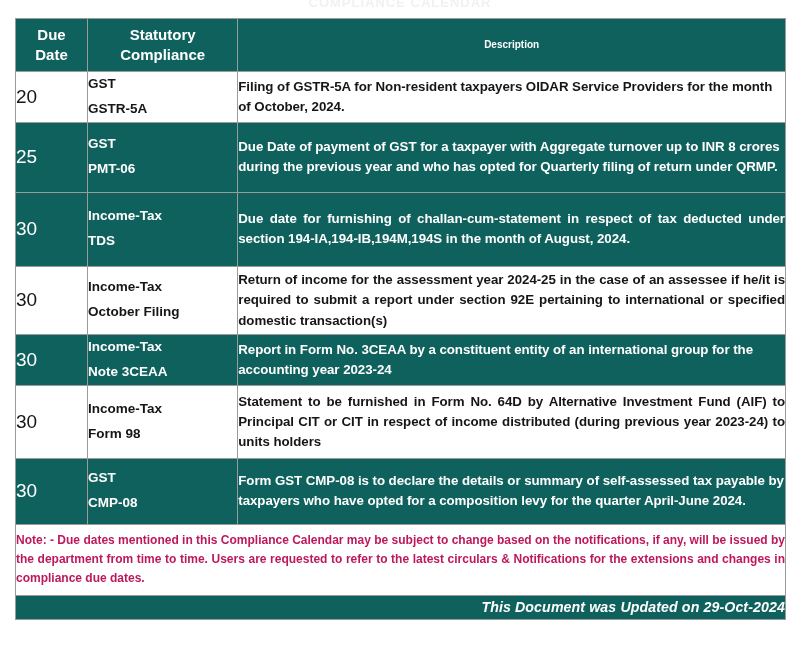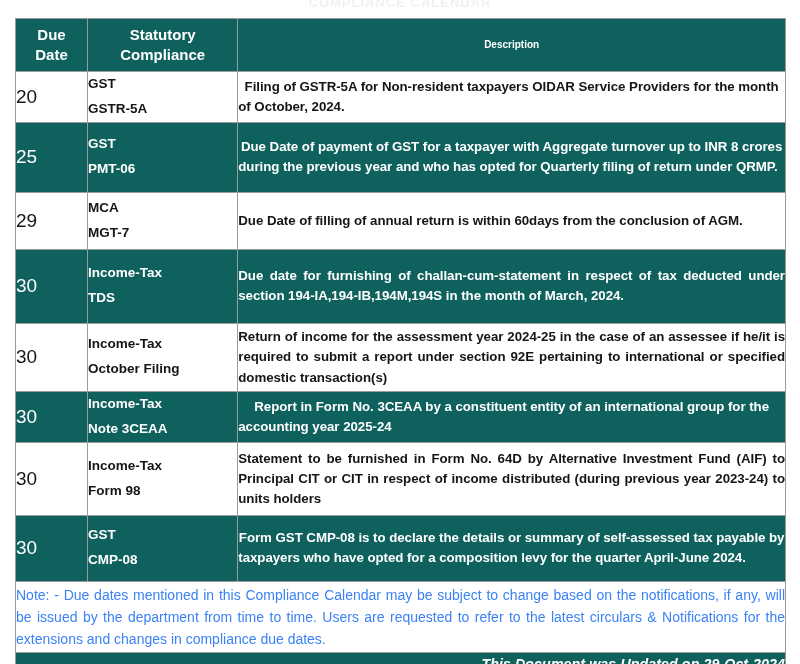--- a/index.html
+++ b/index.html
@@ -105,38 +105,38 @@
 
   td.desc-cell {
     text-align: justify;
     text-align-last: left;
     font-size: 13.3px;
     font-weight: bold;
     line-height: 1.52;
     padding: 7px 9px 7px 9px;
     letter-spacing: -0.05px;
   }
-  td.desc-cell.nojust { text-align: center; }
+  td.desc-cell.nojust { text-align: left; }
 
   
   tr.r1 td { height: 49px; }
   tr.r2 td { height: 69px; }
   tr.r3 td { height: 56px; }
   tr.r4 td { height: 73px; }
   tr.r5 td { height: 67px; }
   tr.r6 td { height: 49px; }
   tr.r7 td { height: 72px; }
   tr.r8 td { height: 65px; }
 
   
   td.note-cell {
     background: #ffffff;
-    color: #3b82f6;
-    font-size: 14px;
-    font-weight: normal;
+    color: #be185d;
+    font-size: 12px;
+    font-weight: bold;
     line-height: 1.58;
     text-align: justify;
     text-align-last: left;
     padding: 8px 10px 8px 9px;
     height: 70px;
   }
 
   
   td.footer-cell {
     background: #0f615d;
@@ -192,54 +192,46 @@
 
         <tr class="teal r2">
           <td class="date-cell">25</td>
           <td class="stat-cell">
             <span>GST</span>
             <span class="l2">PMT-06</span>
           </td>
           <td class="desc-cell nojust">Due Date of payment of GST for a taxpayer with Aggregate turnover up to INR 8 crores during the previous year and who has opted for Quarterly filing of return under QRMP.</td>
         </tr>
 
-        <tr class="white r3">
-          <td class="date-cell">29</td>
-          <td class="stat-cell">
-            <span>MCA</span>
-            <span class="l2">MGT-7</span>
-          </td>
-          <td class="desc-cell nojust">Due Date of filling of annual return is within 60days from the conclusion of AGM.</td>
-        </tr>
 
         <tr class="teal r4">
           <td class="date-cell">30</td>
           <td class="stat-cell">
             <span>Income-Tax</span>
             <span class="l2">TDS</span>
           </td>
-          <td class="desc-cell">Due date for furnishing of challan-cum-statement in respect of tax deducted under section 194-IA,194-IB,194M,194S in the month of March, 2024.</td>
+          <td class="desc-cell">Due date for furnishing of challan-cum-statement in respect of tax deducted under section 194-IA,194-IB,194M,194S in the month of August, 2024.</td>
         </tr>
 
         <tr class="white r5">
           <td class="date-cell">30</td>
           <td class="stat-cell">
             <span>Income-Tax</span>
             <span class="l2">October Filing</span>
           </td>
           <td class="desc-cell">Return of income for the assessment year 2024-25 in the case of an assessee if he/it is required to submit a report under section 92E pertaining to international or specified domestic transaction(s)</td>
         </tr>
 
         <tr class="teal r6">
           <td class="date-cell">30</td>
           <td class="stat-cell">
             <span>Income-Tax</span>
             <span class="l2">Note 3CEAA</span>
           </td>
-          <td class="desc-cell nojust">Report in Form No. 3CEAA by a constituent entity of an international group for the accounting year 2025-24</td>
+          <td class="desc-cell nojust">Report in Form No. 3CEAA by a constituent entity of an international group for the accounting year 2023-24</td>
         </tr>
 
         <tr class="white r7">
           <td class="date-cell">30</td>
           <td class="stat-cell">
             <span>Income-Tax</span>
             <span class="l2">Form 98</span>
           </td>
           <td class="desc-cell">Statement to be furnished in Form No. 64D by Alternative Investment Fund (AIF) to Principal CIT or CIT in respect of income distributed (during previous year 2023-24) to units holders</td>
         </tr>

